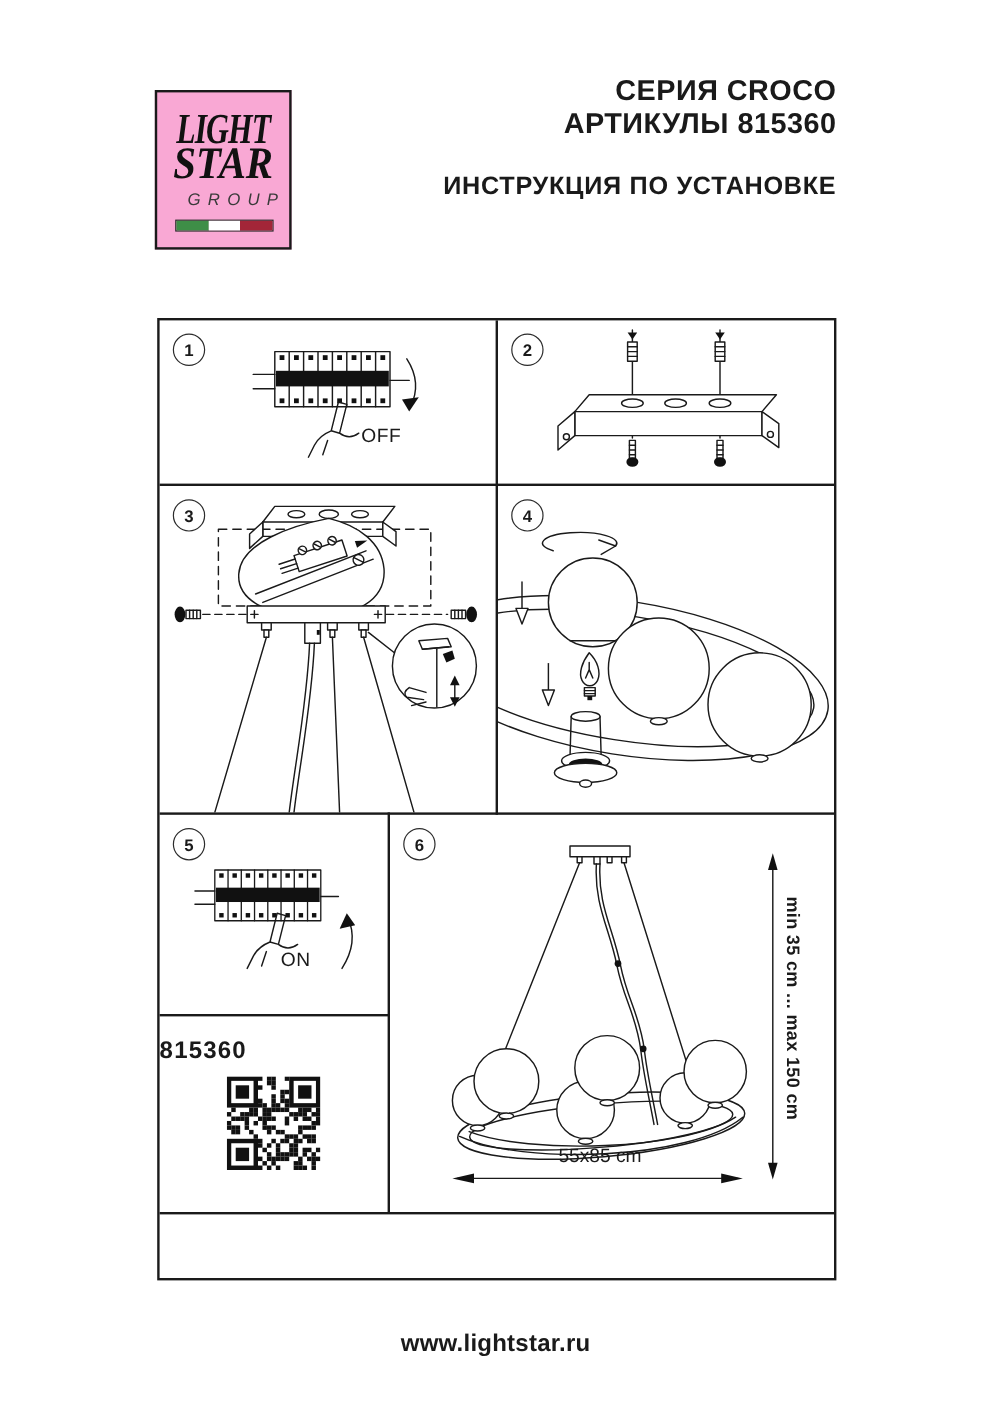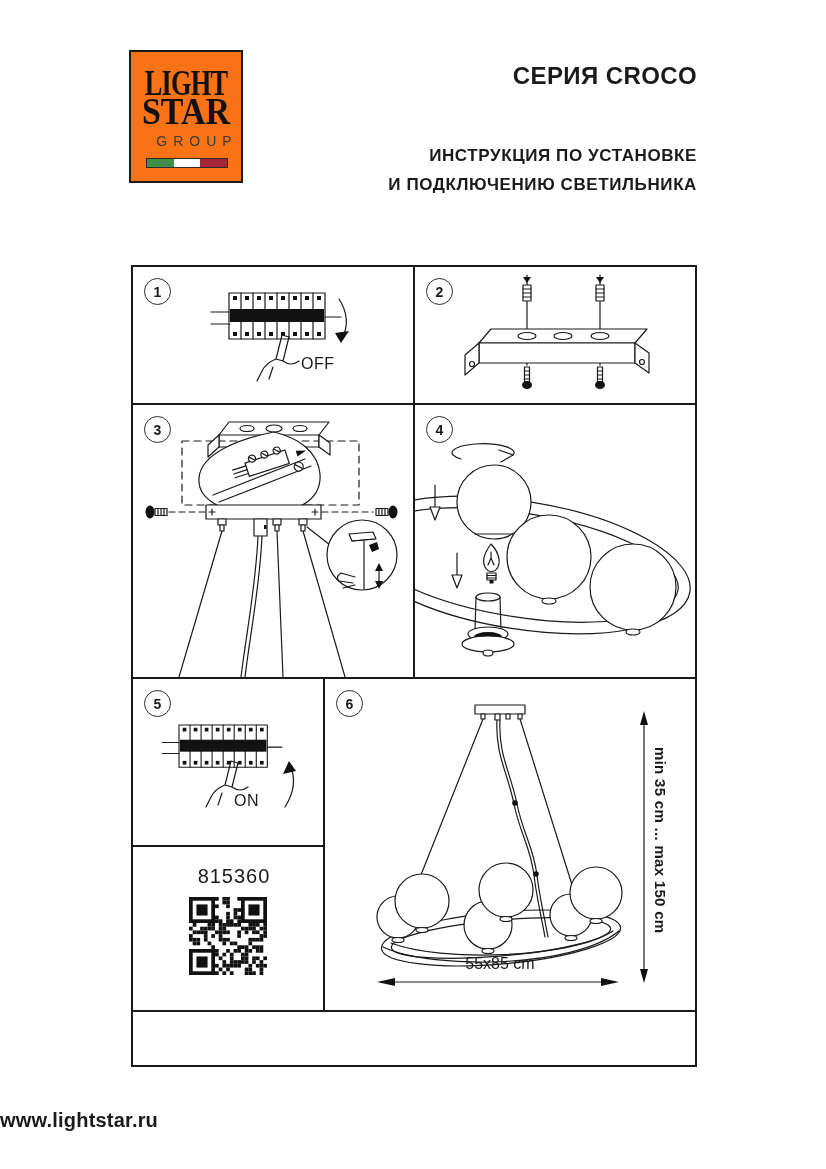--- a/index.html
+++ b/index.html
@@ -1,90 +1,90 @@
 <!DOCTYPE html>
 <html><head>
 <meta charset="utf-8">
 <style>
   html,body{margin:0;padding:0;}
   body{width:826px;height:1169px;background:#fff;position:relative;
        font-family:"Liberation Sans","DejaVu Sans",sans-serif;color:#1a1a1a;}
   .page{position:absolute;inset:0;background:#fff;overflow:hidden;}
 
   
-  .logo-box{position:absolute;left:129px;top:50px;width:114px;height:133px;
-            border:2px solid #1a1a1a;box-sizing:border-box;text-align:center;background:#f97316;}
+  .logo-box{position:absolute;left:129px;top:75px;width:114px;height:133px;
+            border:2px solid #1a1a1a;box-sizing:border-box;text-align:center;background:#f9a8d4;font-style:italic;}
   .logo-light,.logo-star{font-family:"Liberation Serif","DejaVu Serif",serif;font-weight:700;color:#111;}
   .logo-light{font-size:33px;line-height:30px;margin-top:16px;transform:scale(.80,1.08);letter-spacing:-1px;}
   .logo-star{font-size:34px;line-height:32px;transform:scale(1.0,1.1);margin-top:-2px;}
   .logo-group{font-size:14px;font-weight:400;letter-spacing:6px;color:#3a3a3a;margin-top:5px;padding-left:22px;}
   .logo-flag{position:absolute;left:15px;right:13px;bottom:13px;height:8px;
              border:1px solid #2a2a2a;display:flex;}
   .logo-flag span{flex:1;}
 
   
   .hdr1{position:absolute;right:129px;top:62px;text-align:right;font-weight:700;
         font-size:24px;line-height:28px;letter-spacing:.4px;}
   .hdr2{position:absolute;right:129px;top:141px;text-align:right;font-weight:700;
-        font-size:17px;line-height:29px;letter-spacing:.6px;}
+        font-size:21px;line-height:29px;letter-spacing:.6px;}
 
   
   .grid{position:absolute;left:131px;top:265px;width:566px;height:802px;
         border:2px solid #1a1a1a;box-sizing:border-box;background:#fff;}
   .hl,.vl{position:absolute;background:#1a1a1a;}
   .hl{height:1.6px;}
   .vl{width:1.6px;}
   .cell{position:absolute;}
   .stepc{position:absolute;left:11px;top:11px;width:25px;height:25px;border:1.6px solid #2c2c2c;
          border-radius:50%;display:flex;align-items:center;justify-content:center;
          font-size:14px;font-weight:700;background:#fff;}
   .swlabel{position:absolute;font-size:16px;font-weight:500;letter-spacing:.5px;}
   svg{display:block;}
   .art{stroke:#1a1a1a;stroke-width:1.2;fill:none;stroke-linecap:round;stroke-linejoin:round;}
 
   
-  .artnum{position:absolute;left:12px;right:0;top:18px;text-align:center;
-          font-size:20px;font-weight:400;letter-spacing:1px;}
+  .artnum{position:absolute;left:0;right:0;top:18px;text-align:left;
+          font-size:20px;font-weight:700;letter-spacing:1px;}
   .qr{position:absolute;left:56px;top:50px;}
 
   
   .dim-v{position:absolute;left:327px;top:68px;writing-mode:vertical-rl;
          font-size:15px;font-weight:700;letter-spacing:.3px;white-space:nowrap;}
   .dim-h{position:absolute;left:90px;top:276px;width:170px;text-align:center;
          font-size:16px;font-weight:400;}
 
   
   .notes{position:absolute;left:14px;top:7px;font-size:14.5px;line-height:23px;}
 
   
-  .footer{position:absolute;left:0;width:826px;top:1109px;text-align:left;
+  .footer{position:absolute;left:0;width:826px;top:1109px;text-align:center;
           font-size:20px;font-weight:700;letter-spacing:.2px;}
 </style>
 </head>
 <body>
 
 <div class="page">
 
   <div class="logo-box">
     <div class="logo-light">LIGHT</div>
     <div class="logo-star">STAR</div>
     <div class="logo-group">GROUP</div>
     <div class="logo-flag">
       <span style="background: rgb(62, 142, 71);"></span>
         <span style="background: rgb(255, 255, 255);"></span>
         <span style="background: rgb(163, 38, 56);"></span>
     </div>
   </div>
 
   <div class="hdr1">
     <div>СЕРИЯ CROCO</div>
+    <div>АРТИКУЛЫ 815360</div>
   </div>
   <div class="hdr2">
     <div>ИНСТРУКЦИЯ ПО УСТАНОВКЕ</div>
-    <div>И ПОДКЛЮЧЕНИЮ СВЕТИЛЬНИКА</div>
   </div>
 
   <div class="grid">
     <div class="hl" style="left:0;right:0;top:136px;"></div>
     <div class="hl" style="left:0;right:0;top:410px;"></div>
     <div class="hl" style="left:0;right:0;top:743px;"></div>
     <div class="hl" style="left:0;width:191px;top:578px;"></div>
     <div class="vl" style="left:280px;top:0;height:412px;"></div>
     <div class="vl" style="left:190px;top:410px;height:334px;"></div>
 

